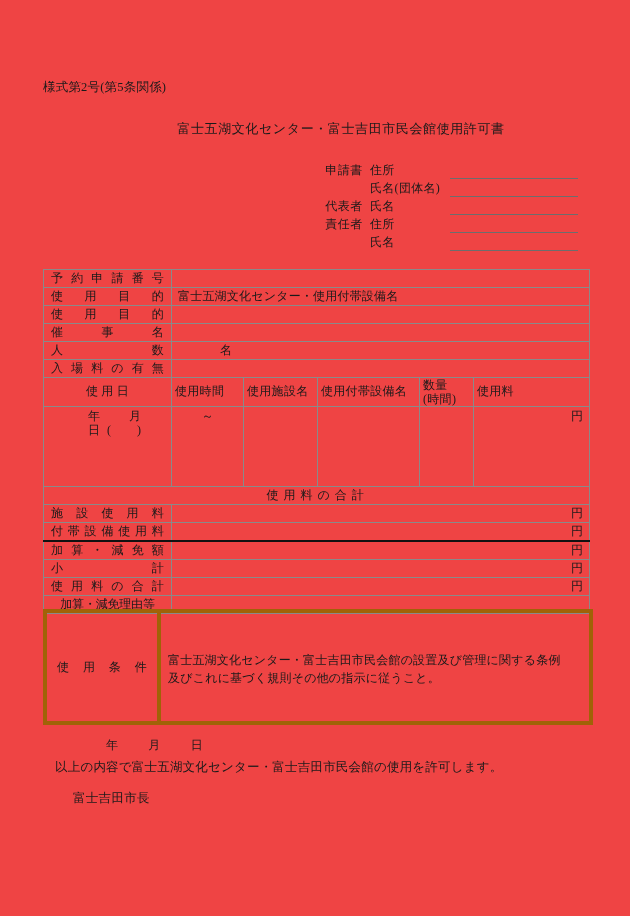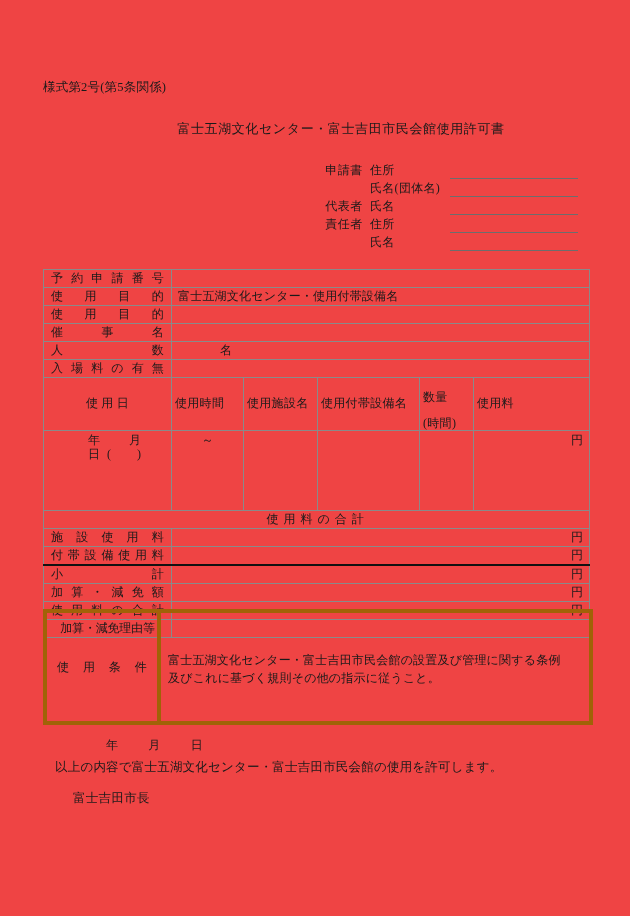--- a/index.html
+++ b/index.html
@@ -121,21 +121,20 @@
     letter-spacing: 0.3px;
   }
   .colhead.usedate {
     text-align: justify;
     text-align-last: justify;
     padding: 0 42px !important;
   }
   .qty-two {
     display: block;
     line-height: 1.18;
-    margin-top: 12px;
   }
 
   .entry-row td {
     height: 76px;
     vertical-align: top;
     padding-top: 3px !important;
   }
   .entry-date {
     text-align: justify;
     text-align-last: justify;
@@ -320,25 +319,25 @@
 
       <tr>
         <td class="lbl">施設使用料</td>
         <td colspan="5" class="fee-yen">円</td>
       </tr>
       <tr>
         <td class="lbl thick-bottom">付帯設備使用料</td>
         <td colspan="5" class="fee-yen thick-bottom">円</td>
       </tr>
       <tr>
+        <td class="lbl">加算・減免額</td>
+        <td colspan="5" class="fee-yen">円</td>
+      </tr>
+      <tr>
         <td class="lbl">小計</td>
-        <td colspan="5" class="fee-yen">円</td>
-      </tr>
-      <tr>
-        <td class="lbl">加算・減免額</td>
         <td colspan="5" class="fee-yen">円</td>
       </tr>
       <tr>
         <td class="lbl">使用料の合計</td>
         <td colspan="5" class="fee-yen">円</td>
       </tr>
       <tr>
         <td class="lbl-tight">加算・減免理由等</td>
         <td colspan="5"></td>
       </tr>

